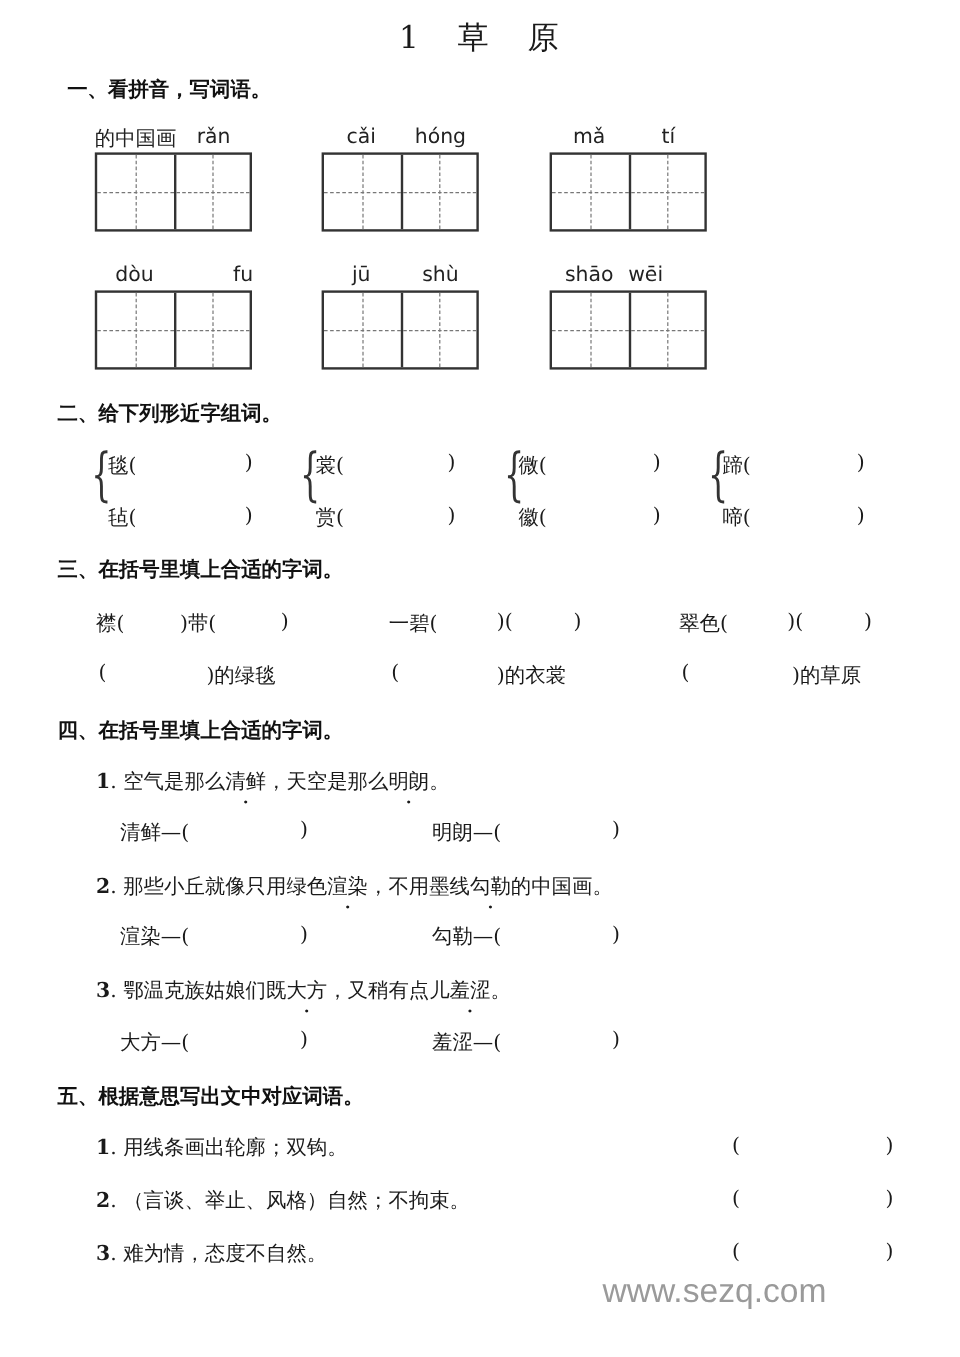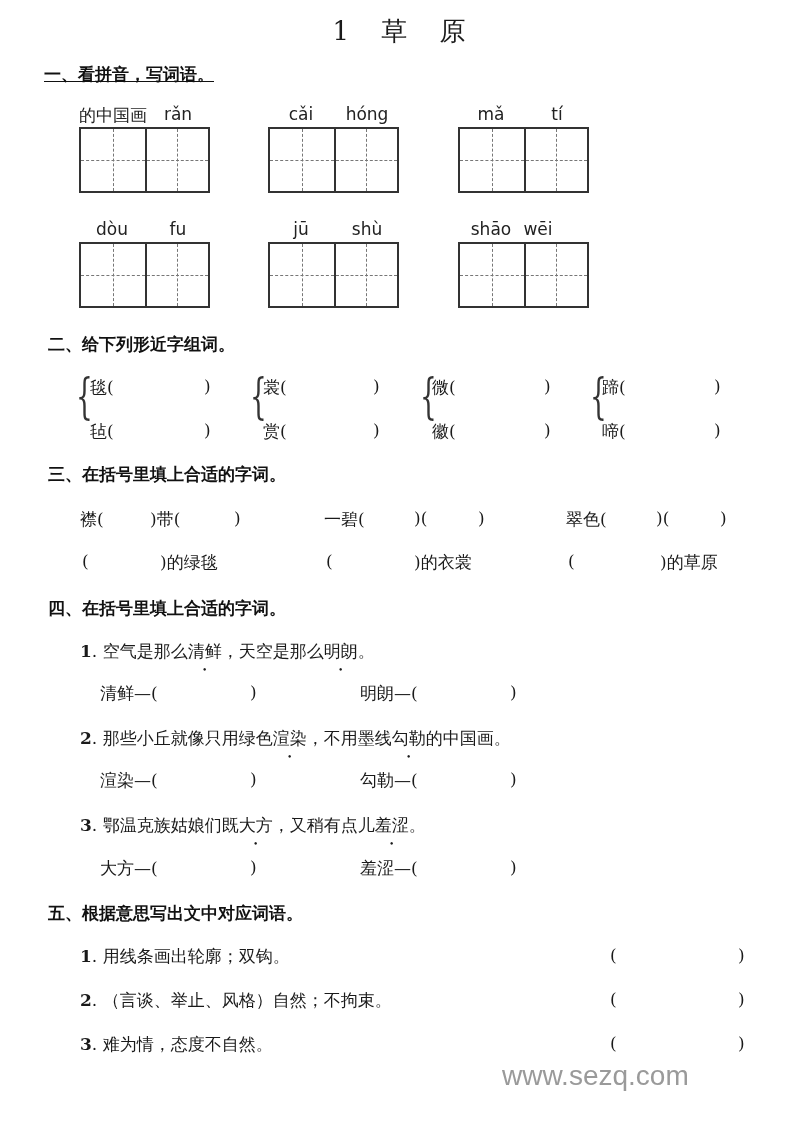--- a/index.html
+++ b/index.html
@@ -24,21 +24,21 @@
 </style>
 </head>
 <body>
 
 <div class="abs title">
   <span>1</span>
   <span>草</span>
   <span>原</span>
 </div>
 
-<div class="abs sec-head" style="left:44px;top:63px;text-decoration:underline;">一、看拼音，写词语。</div>
+<div class="abs sec-head" style="left:56px;top:63px;">一、看拼音，写词语。</div>
 
 <div class="abs pinyin" style="left:79px;top:104px;">的中国画</div>
 <div class="abs pinyin" style="left:145px;top:104px;">rǎn</div>
 <div class="grid" style="left:79px;top:127px;">
     <div class="cell"></div>
     <div class="cell"></div>
   </div>
 
 <div class="abs pinyin" style="left:268px;top:104px;">cǎi</div>
 <div class="abs pinyin" style="left:334px;top:104px;">hóng</div>
@@ -48,21 +48,21 @@
   </div>
 
 <div class="abs pinyin" style="left:458px;top:104px;">mǎ</div>
 <div class="abs pinyin" style="left:524px;top:104px;">tí</div>
 <div class="grid" style="left:458px;top:127px;">
     <div class="cell"></div>
     <div class="cell"></div>
   </div>
 
 <div class="abs pinyin" style="left:79px;top:219px;">dòu</div>
-<div class="abs pinyin" style="left:145px;top:219px;">fu</div>
+<div class="abs pinyin" style="left:145px;top:219px;text-align:right;">fu</div>
 <div class="grid" style="left:79px;top:242px;">
     <div class="cell"></div>
     <div class="cell"></div>
   </div>
 
 <div class="abs pinyin" style="left:268px;top:219px;">jū</div>
 <div class="abs pinyin" style="left:334px;top:219px;">shù</div>
 <div class="grid" style="left:268px;top:242px;">
     <div class="cell"></div>
     <div class="cell"></div>
@@ -109,21 +109,21 @@
 
 <div class="abs body-text" style="left:324px;top:508px;">一碧(</div>
 <div class="abs body-text" style="left:414px;top:508px;">)(</div>
 <div class="abs body-text" style="left:478px;top:508px;">)</div>
 
 <div class="abs body-text" style="left:566px;top:508px;">翠色(</div>
 <div class="abs body-text" style="left:656px;top:508px;">)(</div>
 <div class="abs body-text" style="left:720px;top:508px;">)</div>
 
 <div class="abs body-text" style="left:82px;top:551px;">(</div>
-<div class="abs body-text" style="left:160px;top:551px;">)的绿毯</div>
+<div class="abs body-text" style="left:172px;top:551px;">)的绿毯</div>
 <div class="abs body-text" style="left:326px;top:551px;">(</div>
 <div class="abs body-text" style="left:414px;top:551px;">)的衣裳</div>
 <div class="abs body-text" style="left:568px;top:551px;">(</div>
 <div class="abs body-text" style="left:660px;top:551px;">)的草原</div>
 
 <div class="abs sec-head" style="left:48px;top:597px;">四、在括号里填上合适的字词。</div>
 
 <div class="abs body-text" style="left:80px;top:640px;">
   <span class="num">1</span>.
   <span>空气是那么</span><span class="dotted">清鲜</span><span>，天空是那么</span><span class="dotted">明朗</span><span>。</span>

